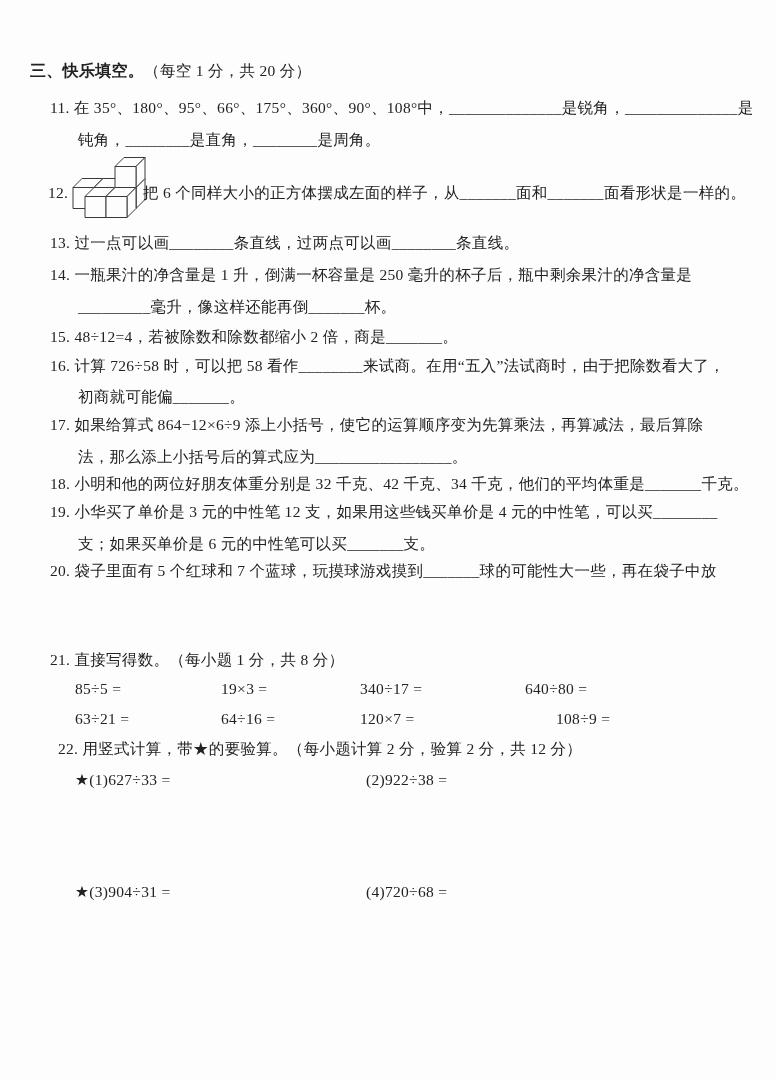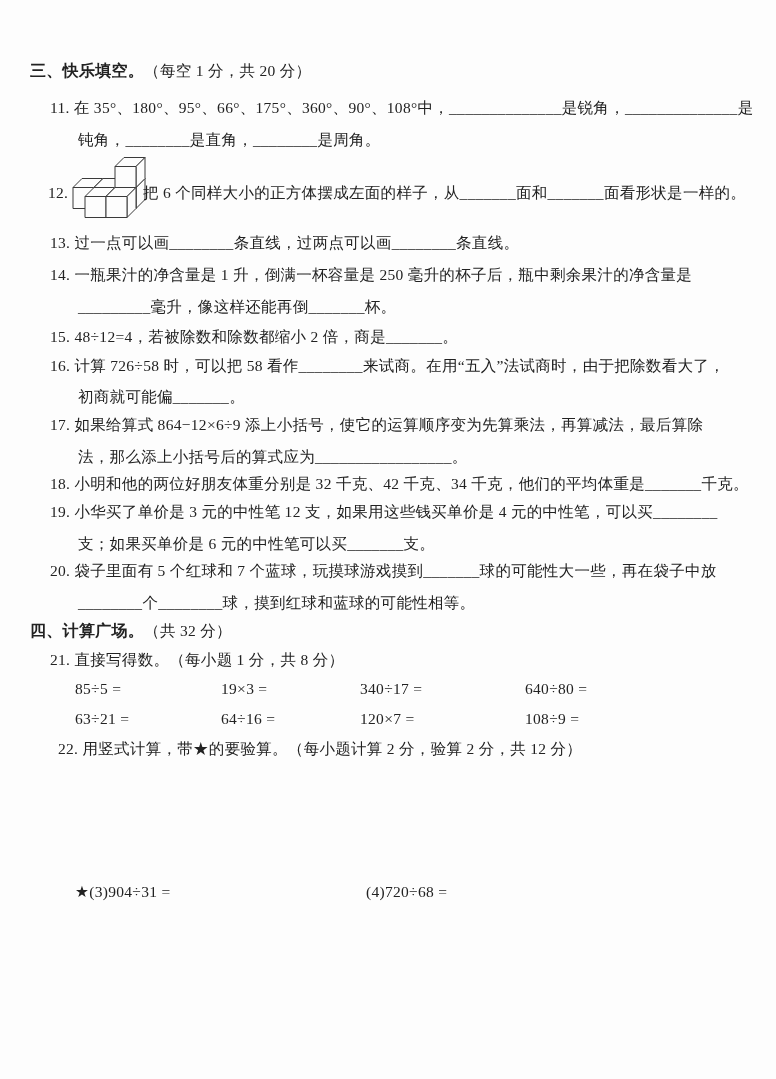--- a/index.html
+++ b/index.html
@@ -73,39 +73,39 @@
 
   <div class="ln" style="left:50px;top:414px">17. 如果给算式 864−12×6÷9 添上小括号，使它的运算顺序变为先算乘法，再算减法，最后算除</div>
   <div class="ln" style="left:78px;top:446px">法，那么添上小括号后的算式应为_________________。</div>
 
   <div class="ln" style="left:50px;top:473px">18. 小明和他的两位好朋友体重分别是 32 千克、42 千克、34 千克，他们的平均体重是_______千克。</div>
 
   <div class="ln" style="left:50px;top:501px">19. 小华买了单价是 3 元的中性笔 12 支，如果用这些钱买单价是 4 元的中性笔，可以买________</div>
   <div class="ln" style="left:78px;top:533px">支；如果买单价是 6 元的中性笔可以买_______支。</div>
 
   <div class="ln" style="left:50px;top:560px">20. 袋子里面有 5 个红球和 7 个蓝球，玩摸球游戏摸到_______球的可能性大一些，再在袋子中放</div>
-  <div class="ln" style="left:78px;top:592px">________个________球，摸到红球和蓝球的可能性相等。</div>
 
-  <div class="ln" style="left:30px;top:620px">
-    <span class="sec-title">四、计算广场。</span><span class="sec-note">（共 32 分）</span>
-  </div>
 
   <div class="ln" style="left:50px;top:649px">21. 直接写得数。（每小题 1 分，共 8 分）</div>
   <div class="ln row" style="left:0;top:678px;width:620px;height:22px">
     <span style="left:75px">85÷5 =</span>
     <span style="left:221px">19×3 =</span>
     <span style="left:360px">340÷17 =</span>
     <span style="left:525px">640÷80 =</span>
   </div>
   <div class="ln row" style="left:0;top:708px;width:709px;height:22px">
     <span style="left:75px">63÷21 =</span>
     <span style="left:221px">64÷16 =</span>
     <span style="left:360px">120×7 =</span>
-    <span style="left:525px">108÷9 =</span>
+    <span style="left:556px">108÷9 =</span>
   </div>
 
   <div class="ln" style="left:58px;top:738px">22. 用竖式计算，带★的要验算。（每小题计算 2 分，验算 2 分，共 12 分）</div>
+  <div class="ln row" style="left:0;top:769px;width:776px;height:22px">
+    <span style="left:75px">★(1)627÷33 =</span>
+    <span style="left:366px">(2)922÷38 =</span>
+  </div>
   <div class="ln row" style="left:0;top:881px;width:776px;height:22px">
     <span style="left:75px">★(3)904÷31 =</span>
     <span style="left:366px">(4)720÷68 =</span>
   </div>
 
 </div>
 
 </body></html>

